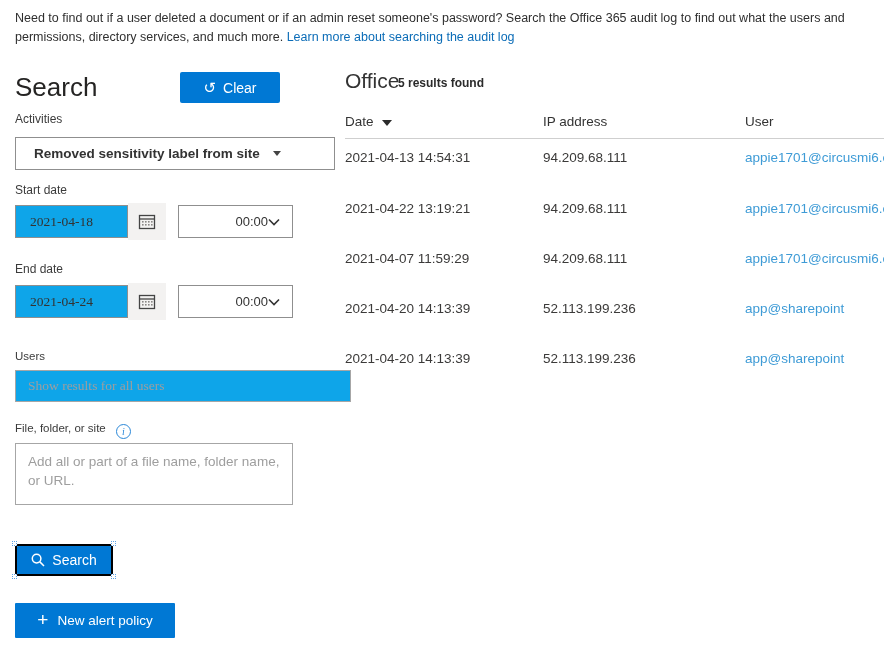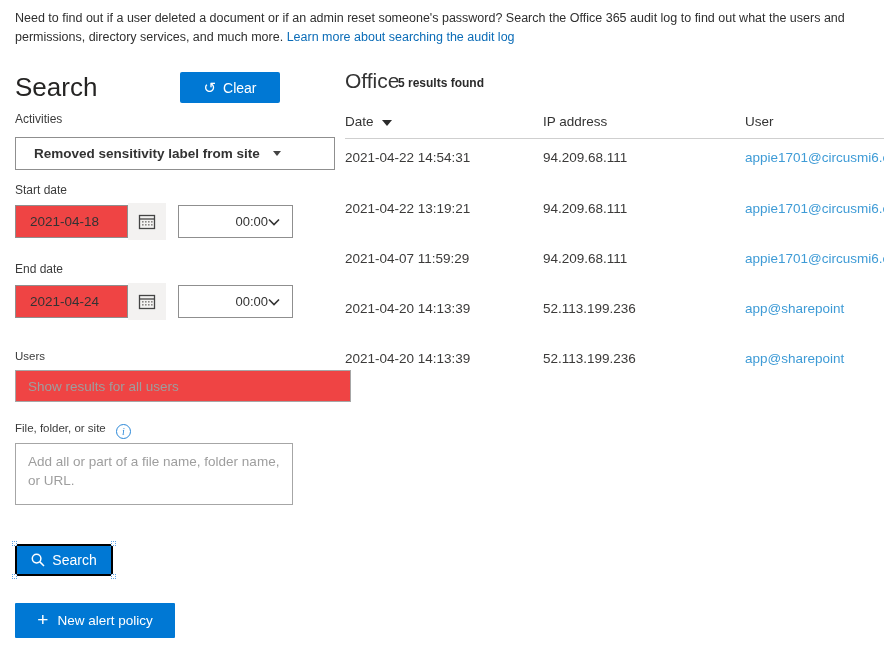--- a/index.html
+++ b/index.html
@@ -20,21 +20,21 @@
   .btn-clear .undo { font-size:15px; line-height:1; }
 
   .fld-label { position:absolute; left:15px; font-size:12px; color:#3b3b3b; }
 
   .dropdown { position:absolute; left:15px; width:320px; height:33px; border:1px solid #8f8f8f; background:#fff;
               display:flex; align-items:center; padding-left:18px; cursor:pointer; }
   .dropdown .dd-text { font-size:13.5px; font-weight:bold; color:#333; }
   .tri-down { width:0; height:0; border-left:4.5px solid transparent; border-right:4.5px solid transparent;
               border-top:5px solid #444; margin-left:13px; }
 
-  .txt-input { border:1px solid #8f8f8f; background:#ef4444; font-family:Liberation Sans, sans-serif; font-size:13.5px; color:#333; outline:none; }
+  .txt-input { border:1px solid #8f8f8f; background:#0ea5e9; font-family:Liberation Serif, serif; font-size:13.5px; color:#333; outline:none; }
   .date-input { position:absolute; left:15px; width:113px; height:33px; padding-left:14px; }
   .cal-btn { position:absolute; left:128px; width:38px; height:37px; background:#f3f2f1; border:none; cursor:pointer;
              display:flex; align-items:center; justify-content:center; }
   .time-select { position:absolute; left:178px; width:115px; height:33px; border:1px solid #8f8f8f; background:#fff;
                  display:flex; align-items:center; justify-content:flex-end; padding:0 12px; cursor:pointer; }
   .time-select .tv { font-size:13px; color:#333; }
 
   .users-input { position:absolute; left:15px; width:336px; height:32px; padding-left:12px; border:1px solid #a6a6a6; }
   .users-input::placeholder, .ffs-area::placeholder { color:#9e9e9e; opacity:1; }
   .info-badge { display:inline-flex; align-items:center; justify-content:center; width:15px; height:15px;
@@ -179,21 +179,21 @@
   <div class="results-count">5 results found</div>
 
   <div class="col-head ch-date">
     <span>Date</span>
     <span class="sort-tri"></span>
   </div>
   <div class="col-head ch-ip">IP address</div>
   <div class="col-head ch-user">User</div>
   <div class="head-rule"></div>
 
-  <div class="cell cd r0">2021-04-22 14:54:31</div>
+  <div class="cell cd r0">2021-04-13 14:54:31</div>
   <div class="cell ci r0">94.209.68.111</div>
   <div class="cell cu r0 user">appie1701@circusmi6.on</div>
 
   <div class="cell cd r1">2021-04-22 13:19:21</div>
   <div class="cell ci r1">94.209.68.111</div>
   <div class="cell cu r1 user">appie1701@circusmi6.on</div>
 
   <div class="cell cd r2">2021-04-07 11:59:29</div>
   <div class="cell ci r2">94.209.68.111</div>
   <div class="cell cu r2 user">appie1701@circusmi6.on</div>

